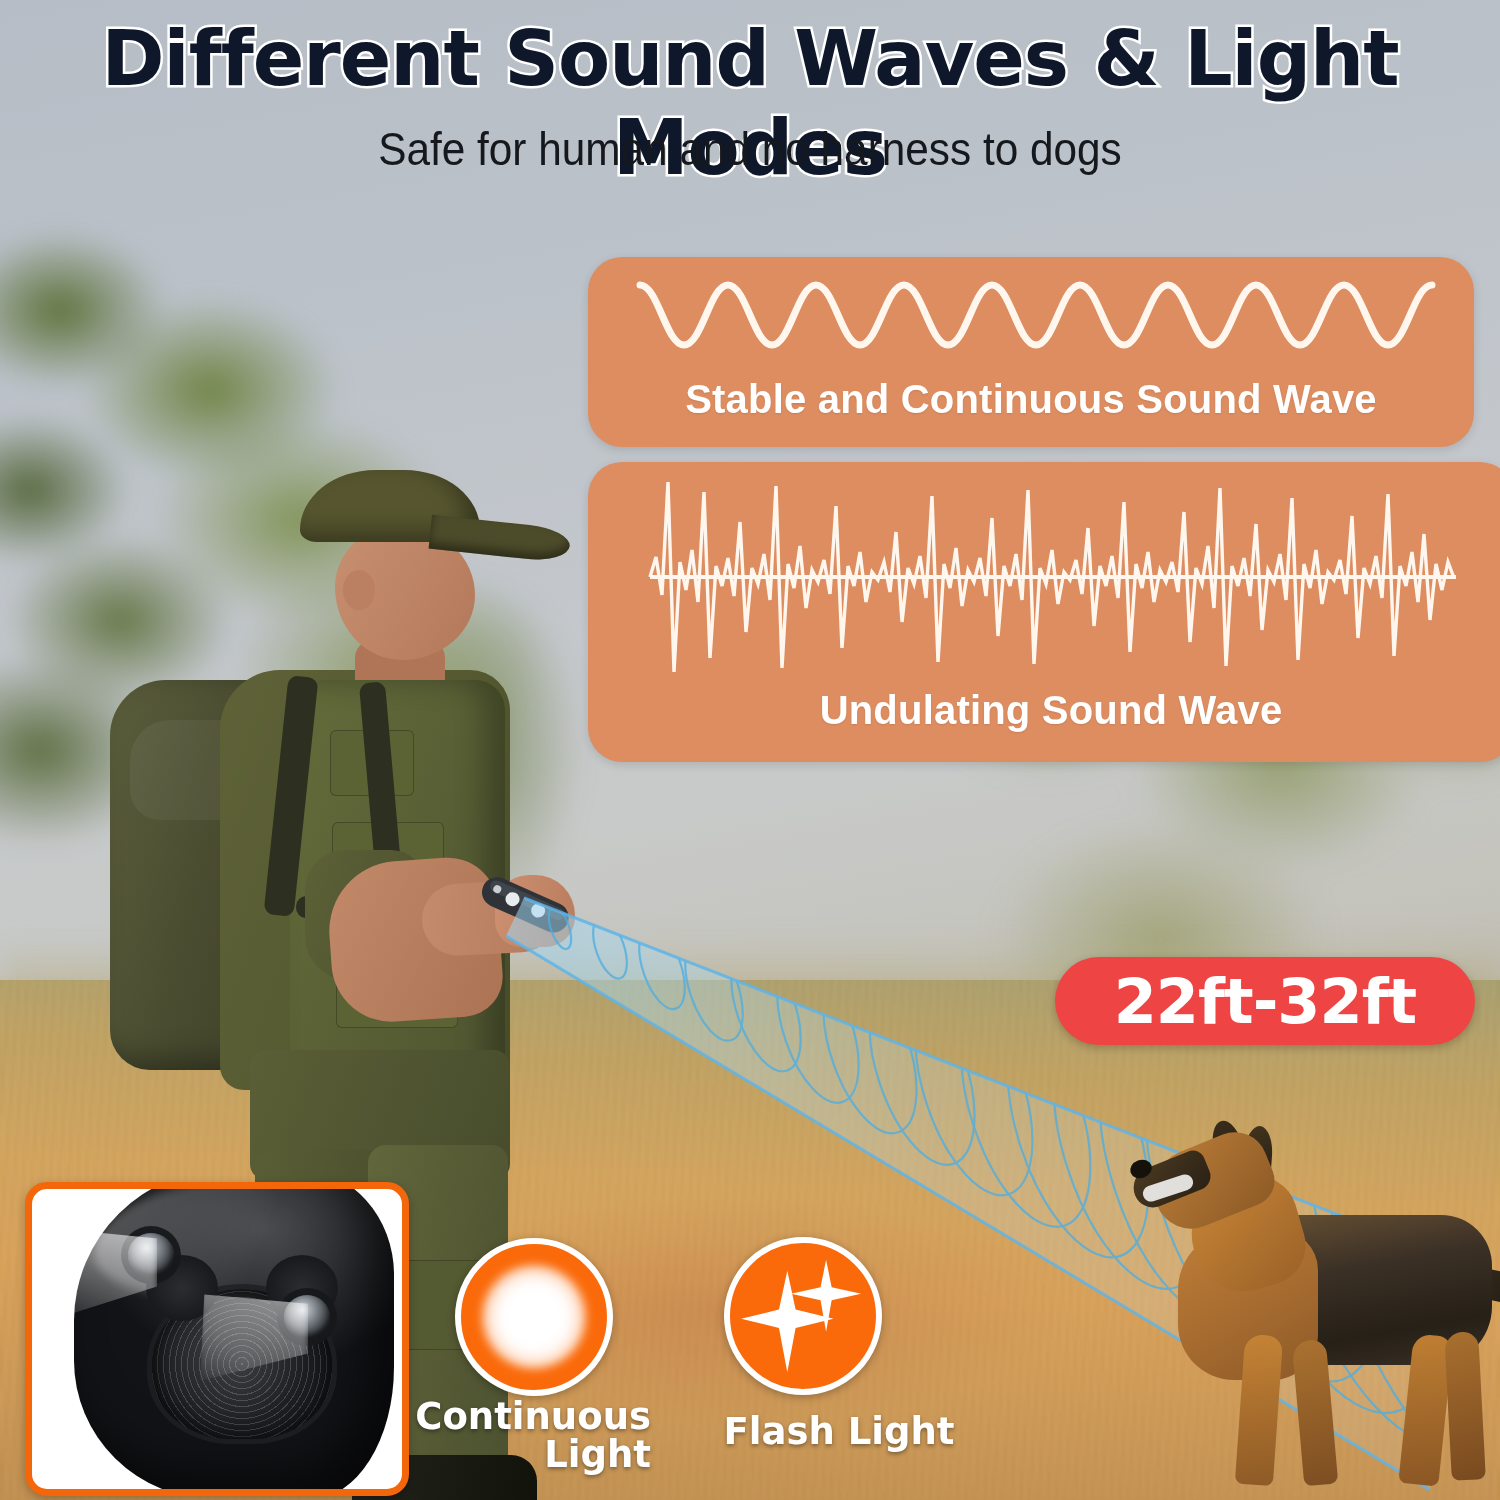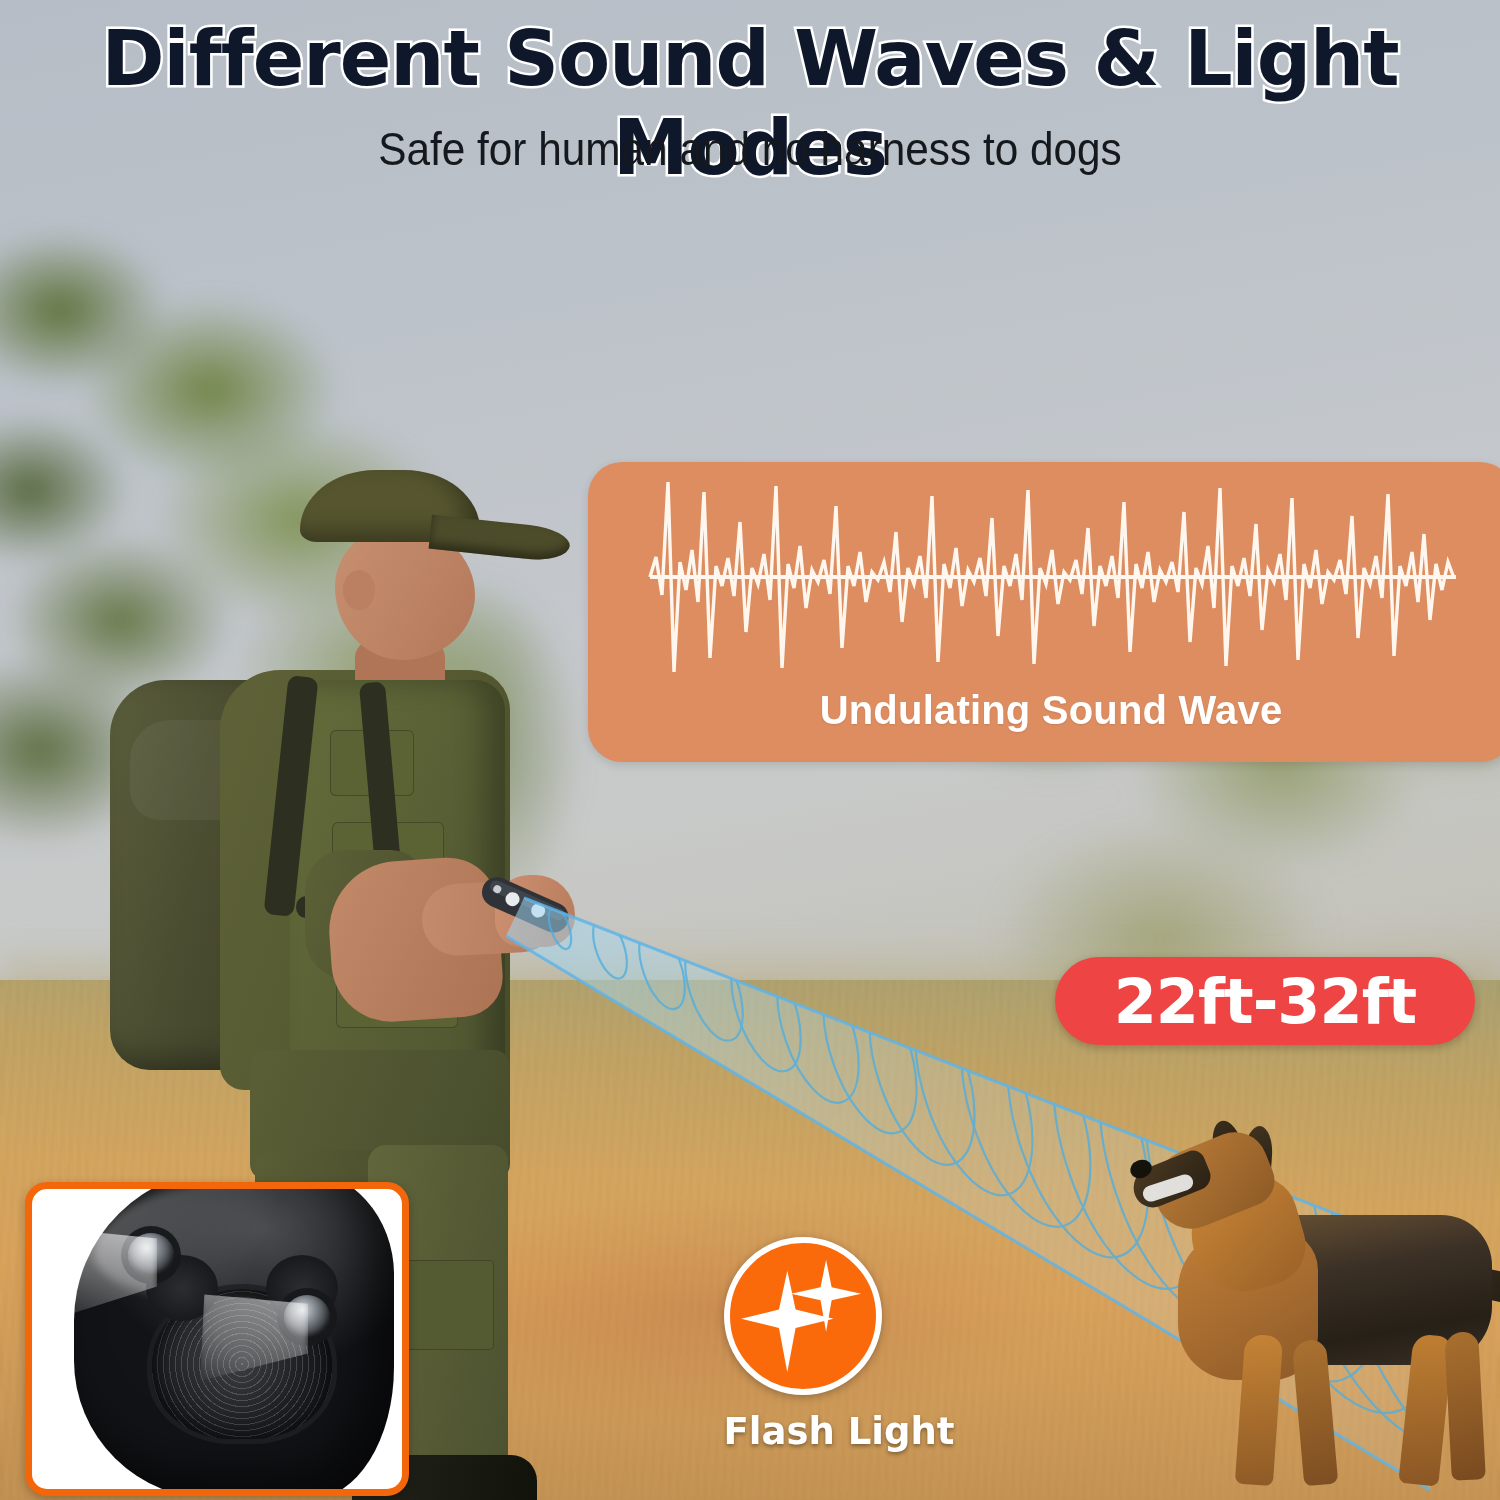--- a/index.html
+++ b/index.html
@@ -368,20 +368,39 @@
     <div class="d-muzzle"></div>
     <div class="d-mouth"></div>
     <div class="d-nose"></div>
   </div>
 
   <div id="header">
     <div id="headline">Different Sound Waves &amp; Light Modes</div>
     <div id="subtitle">Safe for human and no harness to dogs</div>
   </div>
 
+  <div class="panel" id="panel-continuous">
+    <svg class="panel-wave" viewBox="0 0 886 120" height="120">
+      <path d="M60 45
+               C 78 18, 104 18, 122 45 S 166 95, 184 68
+               C 184 68, 184 68, 184 68
+               Z" fill="none"></path>
+      <path id="sine-path" fill="none" stroke="#FFF7EE" stroke-width="7" stroke-linecap="round" stroke-linejoin="round" d="M52 28
+               C 70 28, 78 88, 96 88 C 114 88, 122 28, 140 28
+               C 158 28, 166 88, 184 88 C 202 88, 210 28, 228 28
+               C 246 28, 254 88, 272 88 C 290 88, 298 28, 316 28
+               C 334 28, 342 88, 360 88 C 378 88, 386 28, 404 28
+               C 422 28, 430 88, 448 88 C 466 88, 474 28, 492 28
+               C 510 28, 518 88, 536 88 C 554 88, 562 28, 580 28
+               C 598 28, 606 88, 624 88 C 642 88, 650 28, 668 28
+               C 686 28, 694 88, 712 88 C 730 88, 738 28, 756 28
+               C 774 28, 782 88, 800 88 C 818 88, 826 28, 844 28"></path>
+    </svg>
+    <div class="panel-label" id="label-continuous">Stable and Continuous Sound Wave</div>
+  </div>
 
   <div class="panel" id="panel-undulating">
     <svg class="panel-wave" viewBox="0 0 886 230" height="230">
       <line x1="42" y1="115" x2="848" y2="115" stroke="#FFF7EE" stroke-width="4"></line>
       <polyline fill="none" stroke="#FFF7EE" stroke-width="3.4" stroke-linejoin="miter" points="42,115 48,95 54,133 60,20 66,210 72,100 78,128 84,88 90,140 96,30
                 102,196 108,104 114,124 120,96 126,134 132,60 138,170 144,106 150,122 156,92
                 162,138 168,24 174,206 180,102 186,126 192,84 198,146 204,108 210,120 216,98
                 222,132 228,44 234,186 240,104 246,124 252,90 258,140 264,110 270,118 276,100
                 282,130 288,70 294,160 300,106 306,122 312,94 318,136 324,34 330,200 336,102
                 342,126 348,86 354,144 360,108 366,120 372,96 378,134 384,56 390,174 396,104
@@ -404,20 +423,29 @@
   <div id="product-inset">
     <div class="pi-body"></div>
     <div class="pi-sheen"></div>
     <div class="pi-grille"></div>
     <div class="pi-led" id="pi-led-left"></div>
     <div class="pi-led" id="pi-led-right"></div>
     <div class="pi-beam" id="pi-beam-left"></div>
     <div class="pi-beam" id="pi-beam-right"></div>
   </div>
 
+  <div class="mode" id="mode-continuous">
+    <div class="mode-circle">
+      <div id="glow-continuous"></div>
+    </div>
+    <div class="mode-label" id="label-continuous-light">
+      <div>Continuous</div>
+      <div>Light</div>
+    </div>
+  </div>
 
   <div class="mode" id="mode-flash">
     <div class="mode-circle">
       <svg viewBox="0 0 158 158" style="position:absolute;left:0;top:0;width:146px;height:146px;">
 
         <path fill="#ffffff" d="M62 30 L71 72 L112 82 L71 92 L62 140 L53 92 L12 82 L53 72 Z"></path>
         <path fill="#ffffff" d="M62 52 L69 76 L96 82 L69 88 L62 116 L55 88 L28 82 L55 76 Z"></path>
 
         <path fill="#ffffff" d="M104 18 L110 48 L142 55 L110 62 L104 96 L98 62 L66 55 L98 48 Z"></path>
       </svg>

